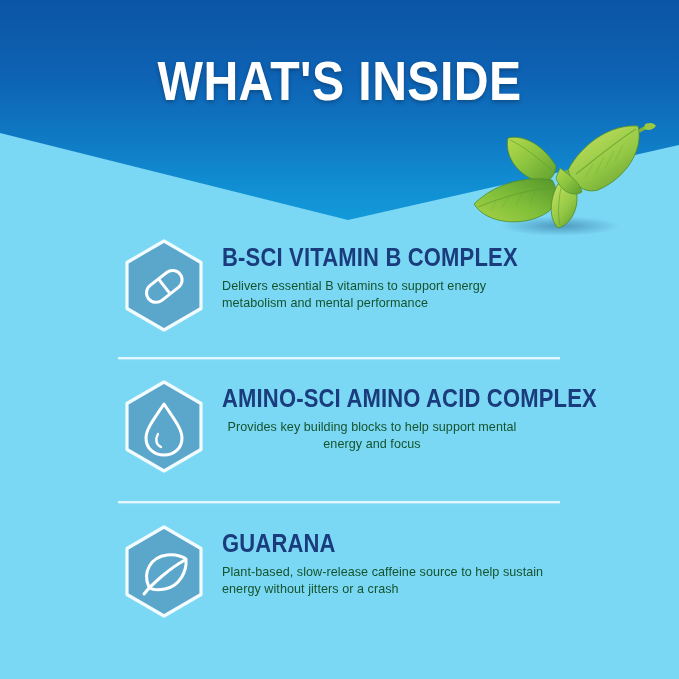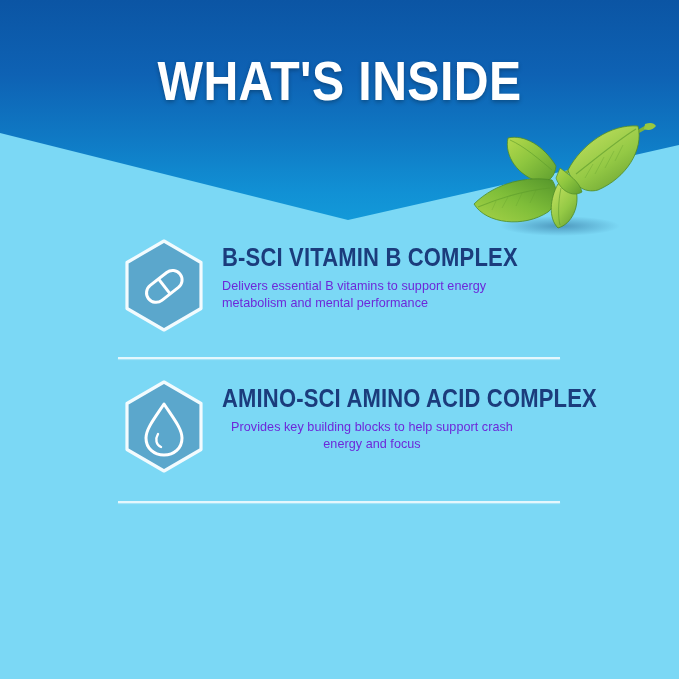--- a/index.html
+++ b/index.html
@@ -103,21 +103,21 @@
     font-size: 25px;
     font-weight: bold;
     letter-spacing: 0.2px;
     line-height: 28px;
     margin: 0 0 7px 0;
     transform: scaleX(0.88);
     transform-origin: 0 50%;
     white-space: nowrap;
   }
   .row-desc {
-    color: #6d28d9;
+    color: #14532d;
     font-size: 12.6px;
     line-height: 16.5px;
     margin: 0;
     width: 300px;
     letter-spacing: 0.05px;
   }
   .row-3 .row-desc { width: 345px; }
 
   
   .divider {
@@ -218,21 +218,34 @@
     <div class="row row-2">
       <div class="hex-wrap">
         <svg class="hex-svg" width="84" height="95" viewBox="0 0 84 95">
           <polygon points="42,3 79,24.5 79,70.5 42,92 5,70.5 5,24.5" fill="#5BA7CC" stroke="#F2FBFE" stroke-width="3.2" stroke-linejoin="round"></polygon>
           <path d="M42 25 C52 40 60 50 60 59 C60 69.5 52 76 42 76 C32 76 24 69.5 24 59 C24 50 32 40 42 25 Z" fill="none" stroke="#FFFFFF" stroke-width="3" stroke-linejoin="round"></path>
           <path d="M36 55 C33 60 34 66 39 68" fill="none" stroke="#FFFFFF" stroke-width="2.4" stroke-linecap="round"></path>
         </svg>
       </div>
       <div class="row-text">
         <p class="row-title">AMINO-SCI AMINO ACID COMPLEX</p>
-        <p class="row-desc">Provides key building blocks to help support crash energy and focus</p>
+        <p class="row-desc">Provides key building blocks to help support mental energy and focus</p>
       </div>
     </div>
 
     <div class="divider divider-2"></div>
 
+    <div class="row row-3">
+      <div class="hex-wrap">
+        <svg class="hex-svg" width="84" height="95" viewBox="0 0 84 95">
+          <polygon points="42,3 79,24.5 79,70.5 42,92 5,70.5 5,24.5" fill="#5BA7CC" stroke="#F2FBFE" stroke-width="3.2" stroke-linejoin="round"></polygon>
+          <path d="M27 63 C20 48 29 33 45 31 C56 30 63 34 64 35 C65 47 58 62 43 65 C35 66.5 30 66 27 63 Z" fill="none" stroke="#FFFFFF" stroke-width="3" stroke-linejoin="round"></path>
+          <path d="M22 70 C30 60 48 44 63 36" fill="none" stroke="#FFFFFF" stroke-width="3" stroke-linecap="round"></path>
+        </svg>
+      </div>
+      <div class="row-text">
+        <p class="row-title">GUARANA</p>
+        <p class="row-desc">Plant-based, slow-release caffeine source to help sustain energy without jitters or a crash</p>
+      </div>
+    </div>
 
   </div>
 </div>
 
 </body></html>

